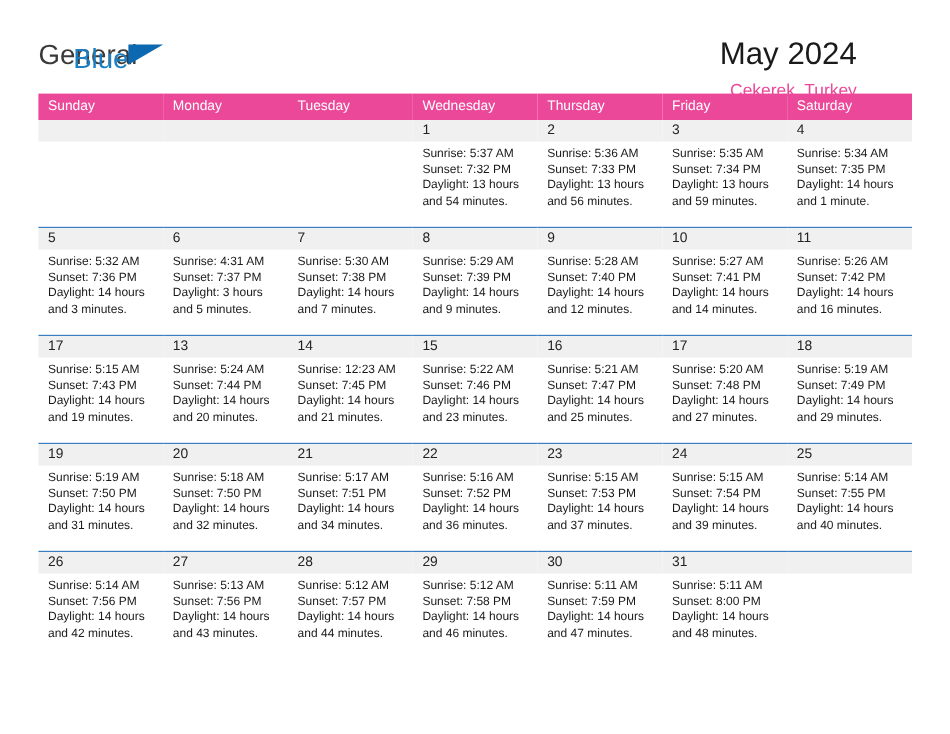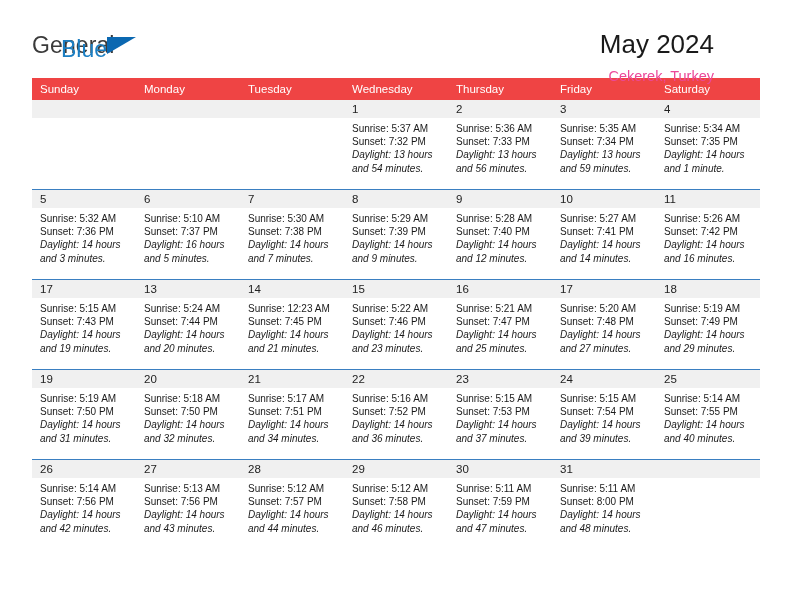--- a/index.html
+++ b/index.html
@@ -83,21 +83,21 @@
 
   
   .calendar {
     margin-top: 8px;
     width: 728px;
     border-collapse: collapse;
     table-layout: fixed;
   }
 
   .calendar thead th {
-    background: #ef4444;
+    background: #ec4899;
     color: #ffffff;
     font-size: 11.5px;
     font-weight: normal;
     text-align: left;
     padding: 5px 0 5px 8px;
     height: 20px;
     box-sizing: border-box;
     border: none;
   }
 
@@ -132,21 +132,20 @@
     padding: 4px 6px 0 8px;
     font-size: 10px;
     line-height: 13.2px;
     color: #1a1a1a;
   }
   .cell-body div {
     white-space: nowrap;
   }
   .cell-body .daylight {
     white-space: normal;
-    font-style: italic;
   }
 
   td.empty .cell-body { visibility: hidden; }
 </style>
 </head>
 <body>
 
 <div class="page">
 
   <div class="topbar">
@@ -257,23 +256,23 @@
                 <div>Sunrise: 5:32 AM</div>
                 <div>Sunset: 7:36 PM</div>
                 <div class="daylight">Daylight: 14 hours and 3 minutes.</div>
               </div>
             </div>
           </td>
           <td>
             <div class="cell-inner">
               <div class="daynum">6</div>
               <div class="cell-body">
-                <div>Sunrise: 5:10 AM</div>
+                <div>Sunrise: 4:31 AM</div>
                 <div>Sunset: 7:37 PM</div>
-                <div class="daylight">Daylight: 16 hours and 5 minutes.</div>
+                <div class="daylight">Daylight: 3 hours and 5 minutes.</div>
               </div>
             </div>
           </td>
           <td>
             <div class="cell-inner">
               <div class="daynum">7</div>
               <div class="cell-body">
                 <div>Sunrise: 5:30 AM</div>
                 <div>Sunset: 7:38 PM</div>
                 <div class="daylight">Daylight: 14 hours and 7 minutes.</div>

